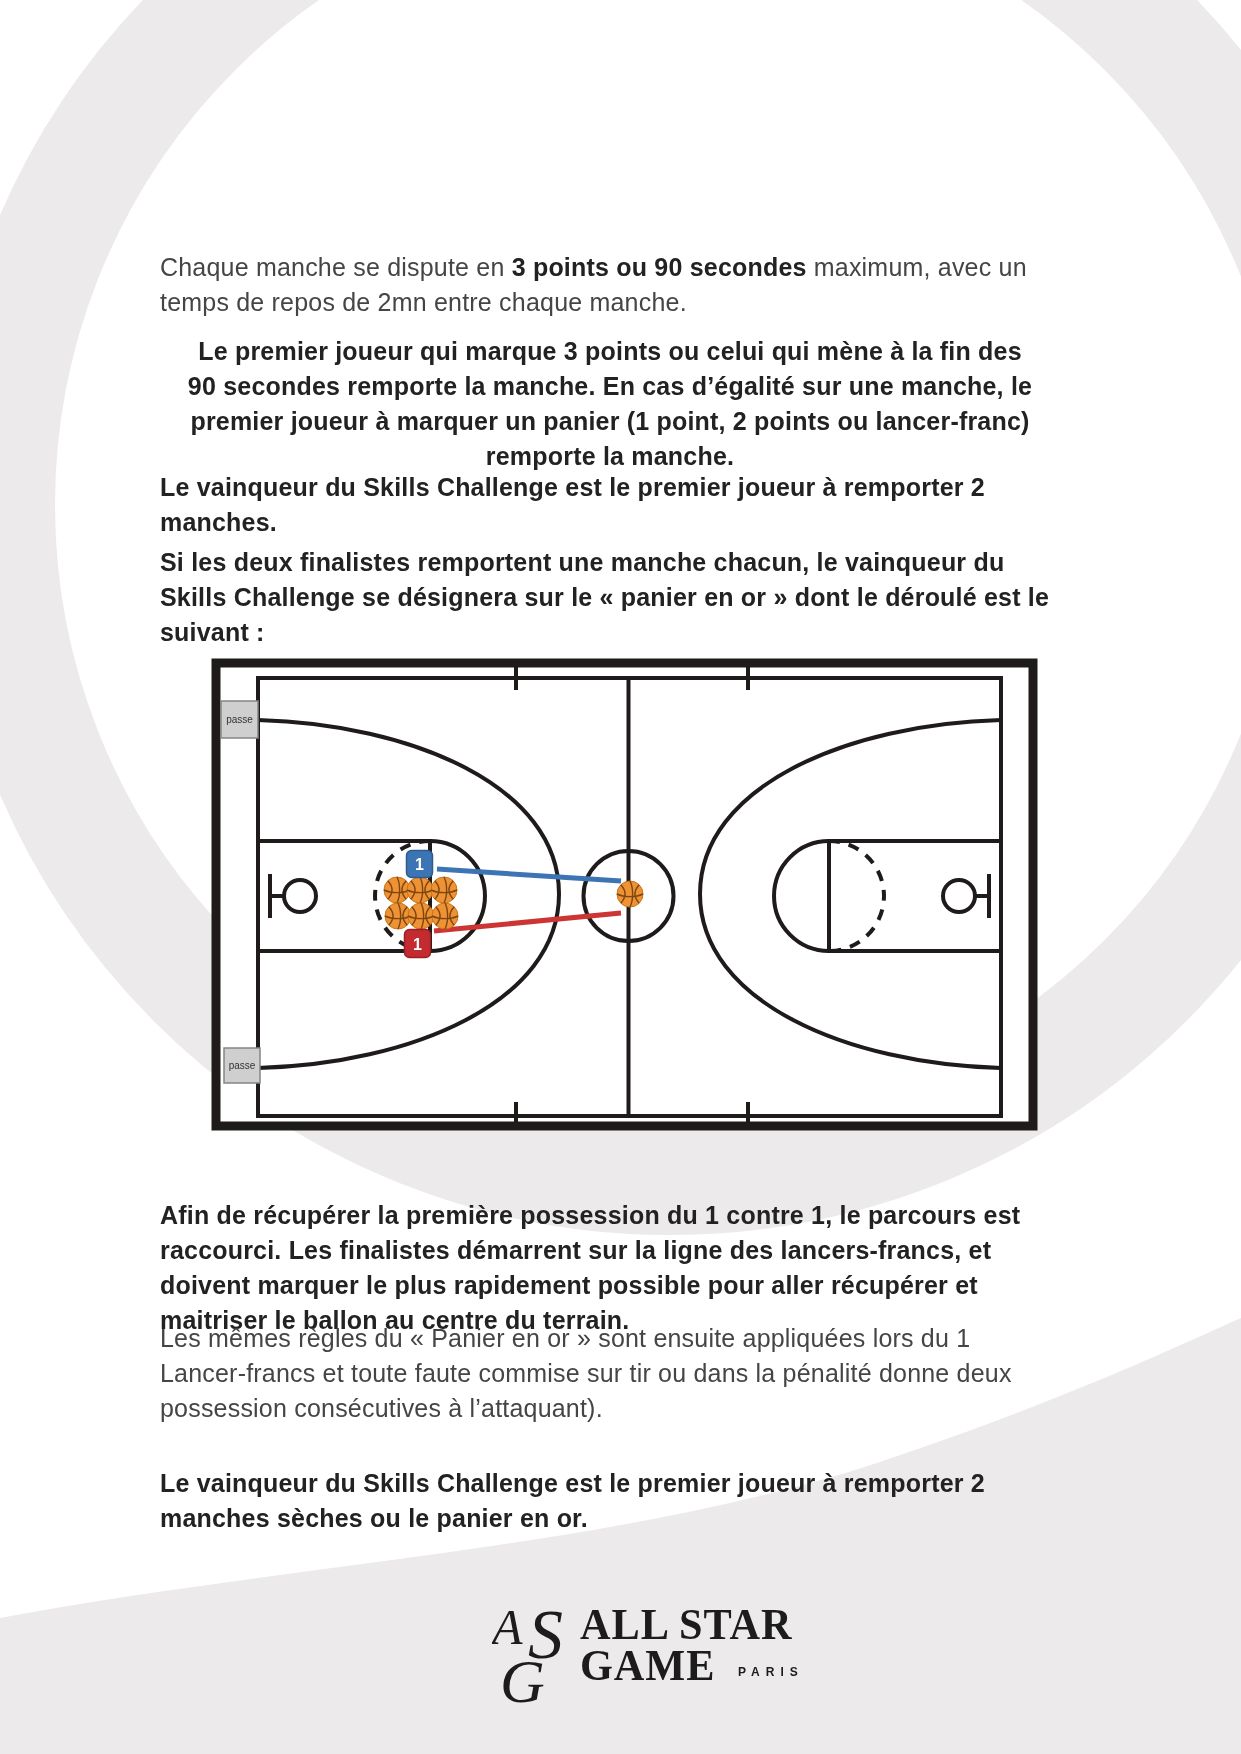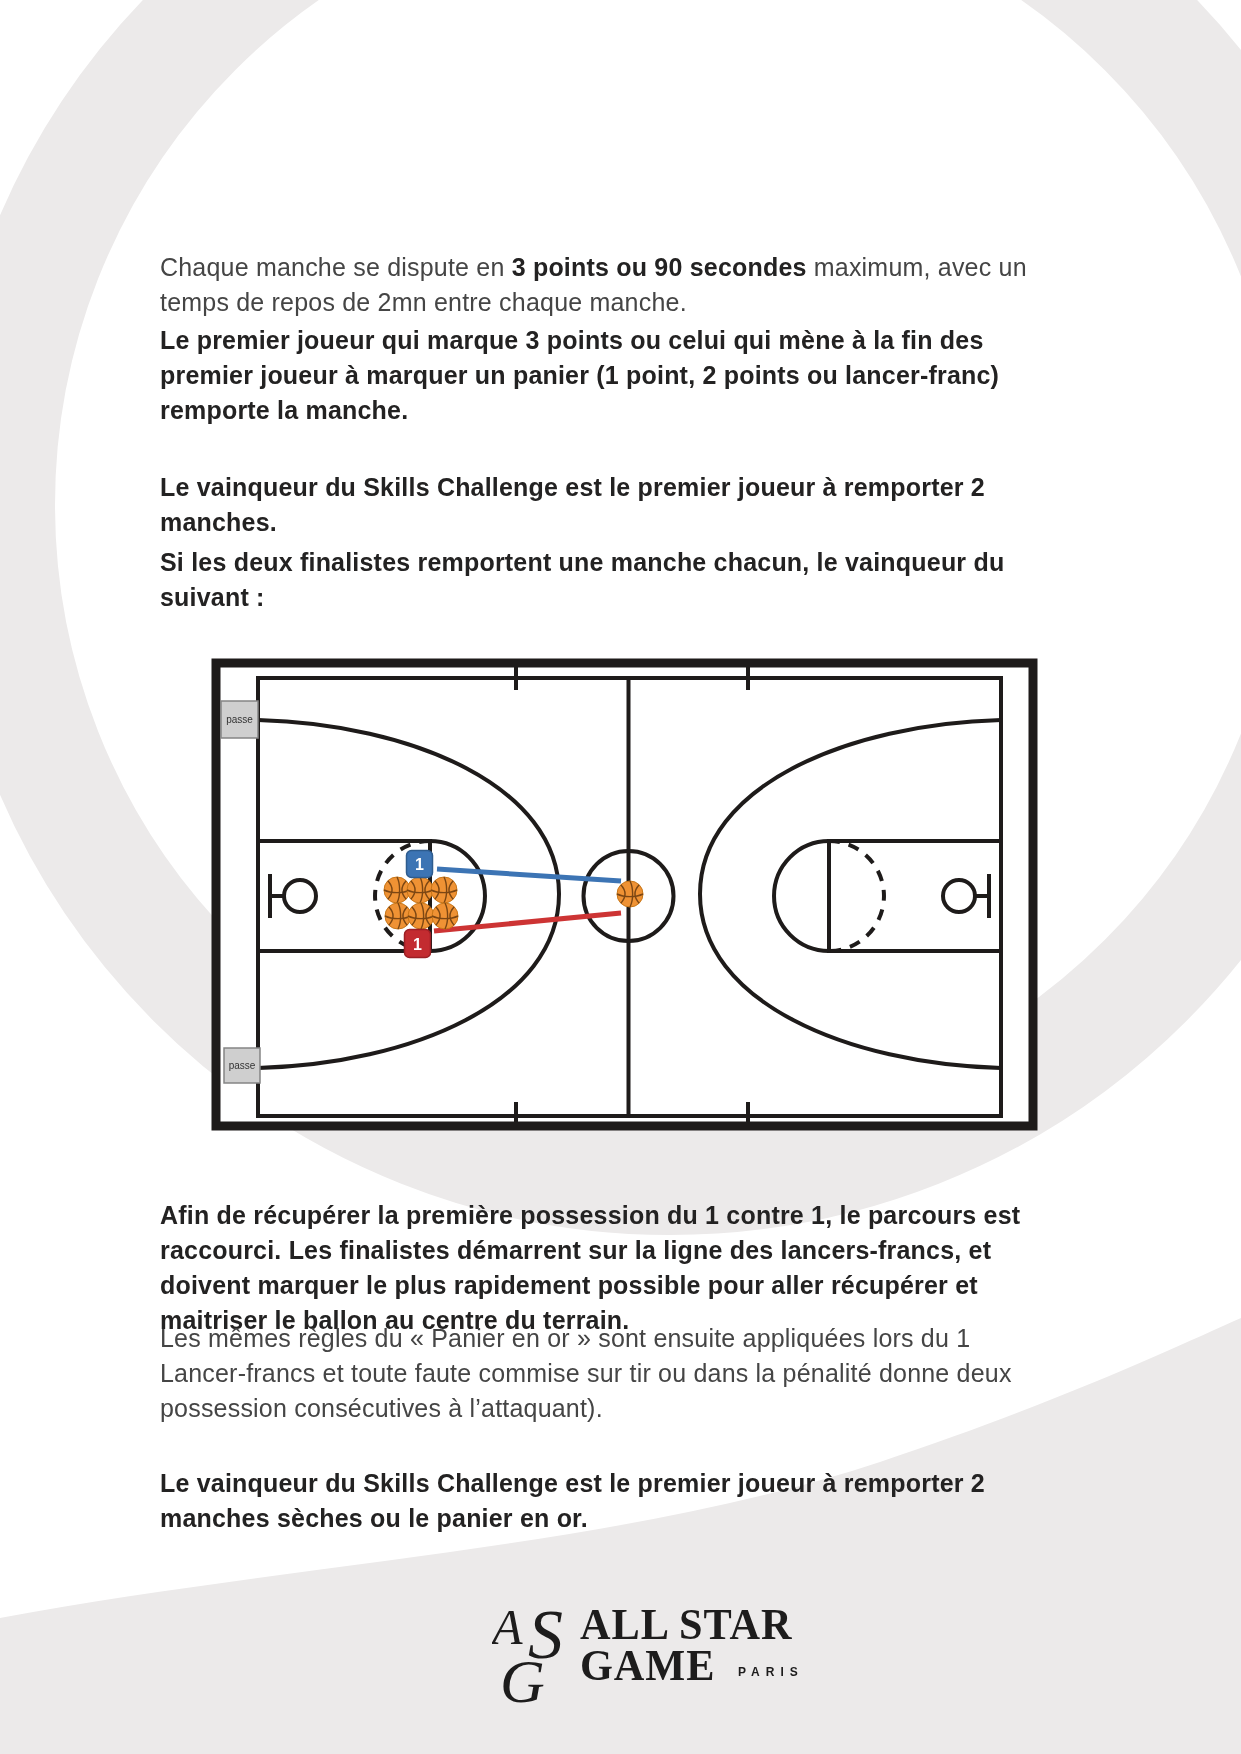--- a/index.html
+++ b/index.html
@@ -16,21 +16,21 @@
   .bg-wave{position:absolute;left:0;top:0;z-index:0;}
   
   .para{
     position:absolute;left:160px;width:900px;color:#454545;
     font-size:25px;line-height:35px;letter-spacing:0.2px;z-index:2;
   }
   .para .ln{display:block;white-space:pre;}
   .para.bold{font-weight:700;color:#232222;}
   .inline-bold{font-weight:700;color:#232222;}
   #p1{top:250px;}
-  #p2{top:323px;}
+  #p2{top:334px;text-align:center;}
   #p3{top:470px;}
   #p4{top:545px;}
   #p5{top:1198px;}
   #p6{top:1321px;}
   #p7{top:1466px;}
   
   .court-wrap{position:absolute;left:211px;top:658px;z-index:3;}
   
   .logo{position:absolute;left:492px;top:1598px;z-index:2;display:flex;}
   .monogram{width:88px;height:108px;position:relative;}
@@ -54,31 +54,33 @@
   <path d="M0,1618 C300,1562 620,1548 880,1462 C1060,1402 1180,1345 1241,1318 L1241,1754 L0,1754 Z" fill="#ECEAEA"></path>
 </svg>
 
 <div class="para" id="p1">
   <span class="ln"><span>Chaque manche se dispute en </span><span class="inline-bold">3 points ou 90 secondes</span><span> maximum, avec un</span></span>
   <span class="ln">temps de repos de 2mn entre chaque manche.</span>
 </div>
 
 <div class="para bold" id="p2">
   <span class="ln">Le premier joueur qui marque 3 points ou celui qui mène à la fin des</span>
+  <span class="ln">90 secondes remporte la manche. En cas d’égalité sur une manche, le</span>
   <span class="ln">premier joueur à marquer un panier (1 point, 2 points ou lancer-franc)</span>
   <span class="ln">remporte la manche.</span>
 </div>
 
 <div class="para bold" id="p3">
   <span class="ln">Le vainqueur du Skills Challenge est le premier joueur à remporter 2</span>
   <span class="ln">manches.</span>
 </div>
 
 <div class="para bold" id="p4">
   <span class="ln">Si les deux finalistes remportent une manche chacun, le vainqueur du</span>
+  <span class="ln">Skills Challenge se désignera sur le « panier en or » dont le déroulé est le</span>
   <span class="ln">suivant :</span>
 </div>
 
 <div class="court-wrap">
 <svg width="827" height="473" viewBox="0 0 827 473">
   <defs>
     <g id="ball">
       <circle r="13" fill="#EF9234" stroke="#C87617" stroke-width="1"></circle>
       <path d="M0,-13 C3.5,-6 3.5,6 0,13" fill="none" stroke="#7B4613" stroke-width="1.4"></path>
       <path d="M-13,0 C-6,3.5 6,3.5 13,0" fill="none" stroke="#7B4613" stroke-width="1.4"></path>

